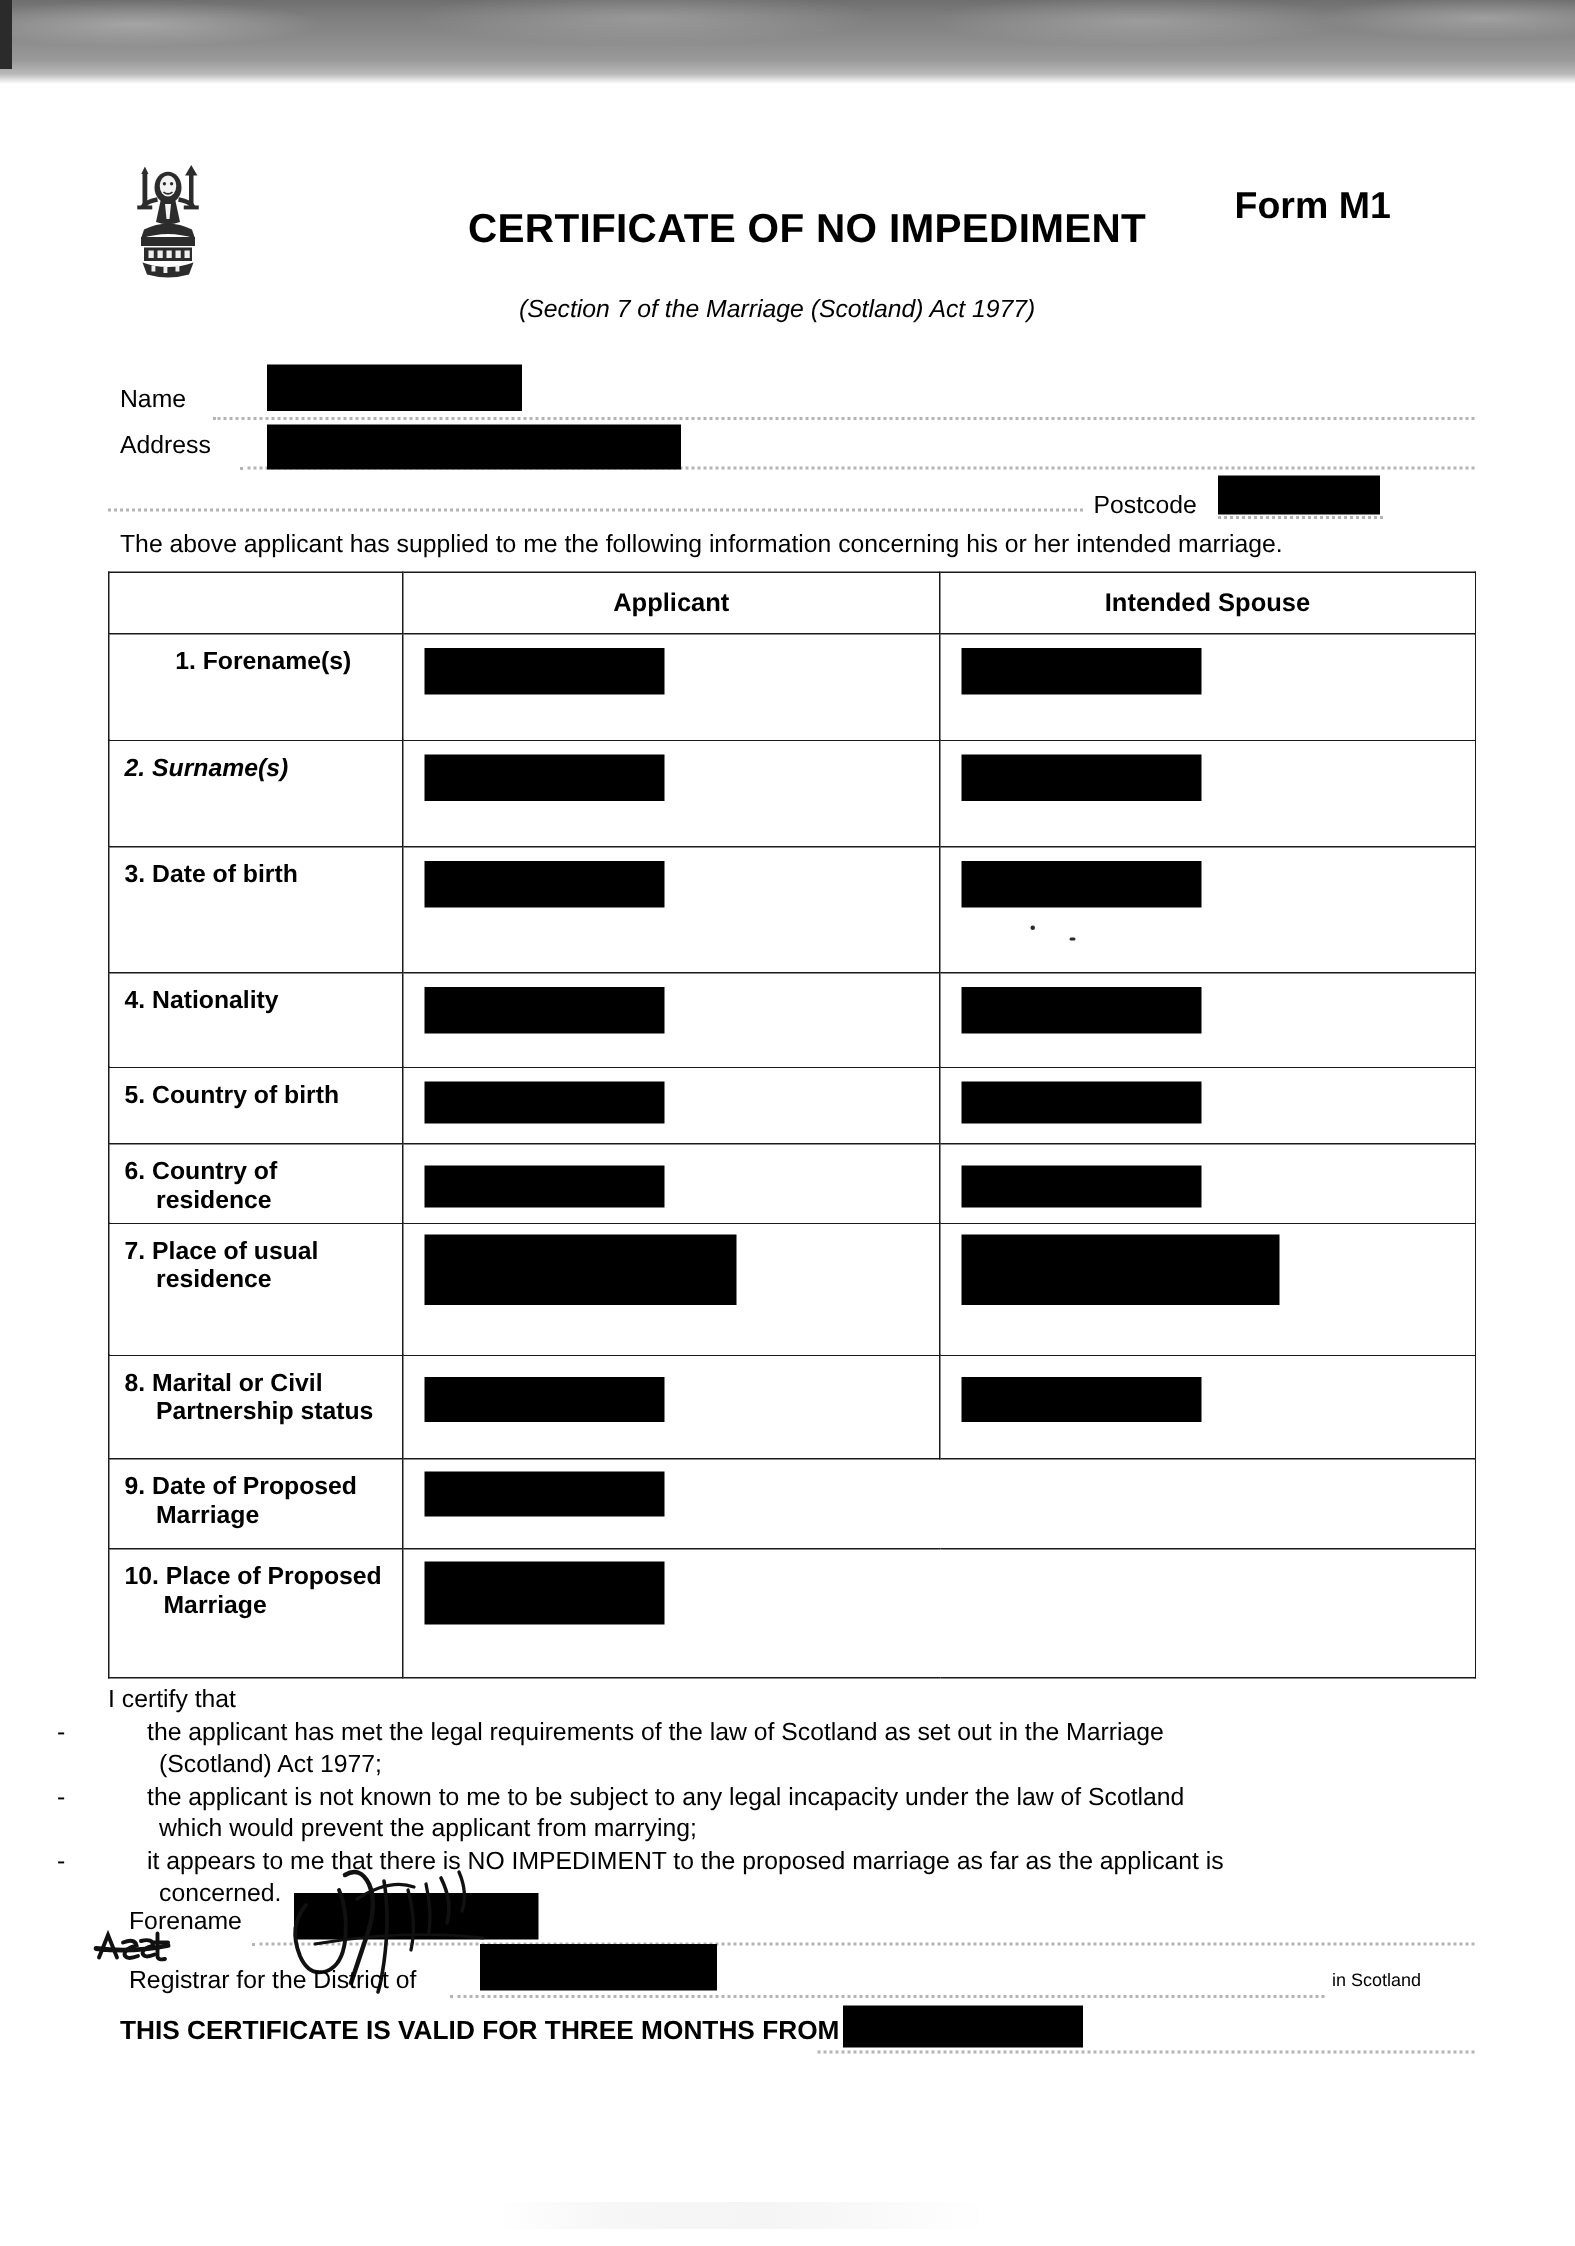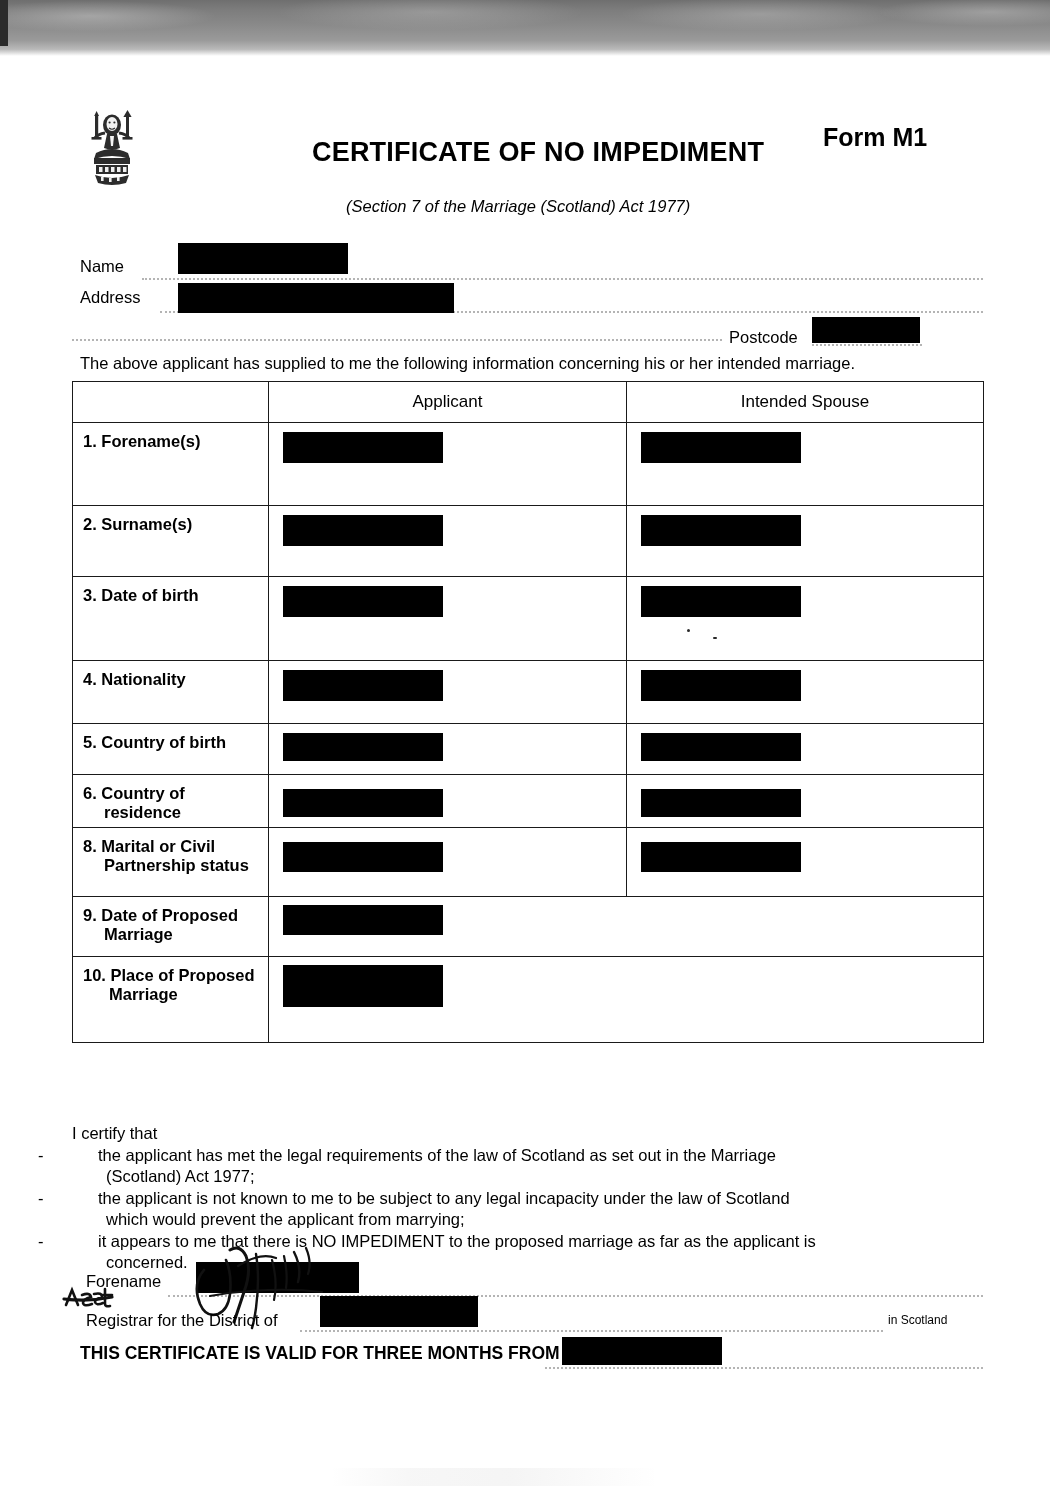--- a/index.html
+++ b/index.html
@@ -131,21 +131,21 @@
   }
   .tbl td, .tbl th {
     border: 1.6px solid #1a1a1a;
     padding: 0;
     vertical-align: top;
     position: relative;
     background: #ffffff;
   }
   .tbl th {
     font-size: 17px;
-    font-weight: normal;
+    font-weight: bold;
     text-align: center;
     height: 40px;
     vertical-align: middle;
   }
   .col-label { width: 196px; }
   .col-appl  { width: 358px; }
   .col-spouse{ width: 357px; }
 
   .rowlabel {
     font-size: 16.5px;
@@ -323,34 +323,34 @@
     </colgroup>
     <thead>
       <tr>
         <th></th>
         <th>Applicant</th>
         <th>Intended Spouse</th>
       </tr>
     </thead>
     <tbody>
 
-      <tr style="height:83px;">
+      <tr style="height:71px;text-align:center;">
         <td>
           <span class="rowlabel"><span>1.</span>
             <span>Forename(s)</span></span>
         </td>
         <td>
           <span class="cellbar" style="width:160px;height:31px;"></span>
         </td>
         <td>
           <span class="cellbar" style="width:160px;height:31px;"></span>
         </td>
       </tr>
 
-      <tr style="height:71px;">
+      <tr style="height:71px;font-style:italic;">
         <td>
           <span class="rowlabel"><span>2.</span>
             <span>Surname(s)</span></span>
         </td>
         <td>
           <span class="cellbar" style="width:160px;height:31px;"></span>
         </td>
         <td>
           <span class="cellbar" style="width:160px;height:31px;"></span>
         </td>
@@ -404,20 +404,33 @@
             <span class="ind">residence</span></span>
         </td>
         <td>
           <span class="cellbar" style="width:160px;height:28px;margin-top:14px;"></span>
         </td>
         <td>
           <span class="cellbar" style="width:160px;height:28px;margin-top:14px;"></span>
         </td>
       </tr>
 
+      <tr style="height:88px;">
+        <td>
+          <span class="rowlabel"><span>7.</span>
+            <span>Place of usual</span>
+            <span class="ind">residence</span></span>
+        </td>
+        <td>
+          <span class="cellbar" style="width:208px;height:47px;margin-top:7px;"></span>
+        </td>
+        <td>
+          <span class="cellbar" style="width:212px;height:47px;margin-top:7px;"></span>
+        </td>
+      </tr>
 
       <tr style="height:69px;">
         <td>
           <span class="rowlabel"><span>8.</span>
             <span>Marital or Civil</span>
             <span class="ind">Partnership status</span></span>
         </td>
         <td>
           <span class="cellbar" style="width:160px;height:30px;margin-top:14px;"></span>
         </td>

